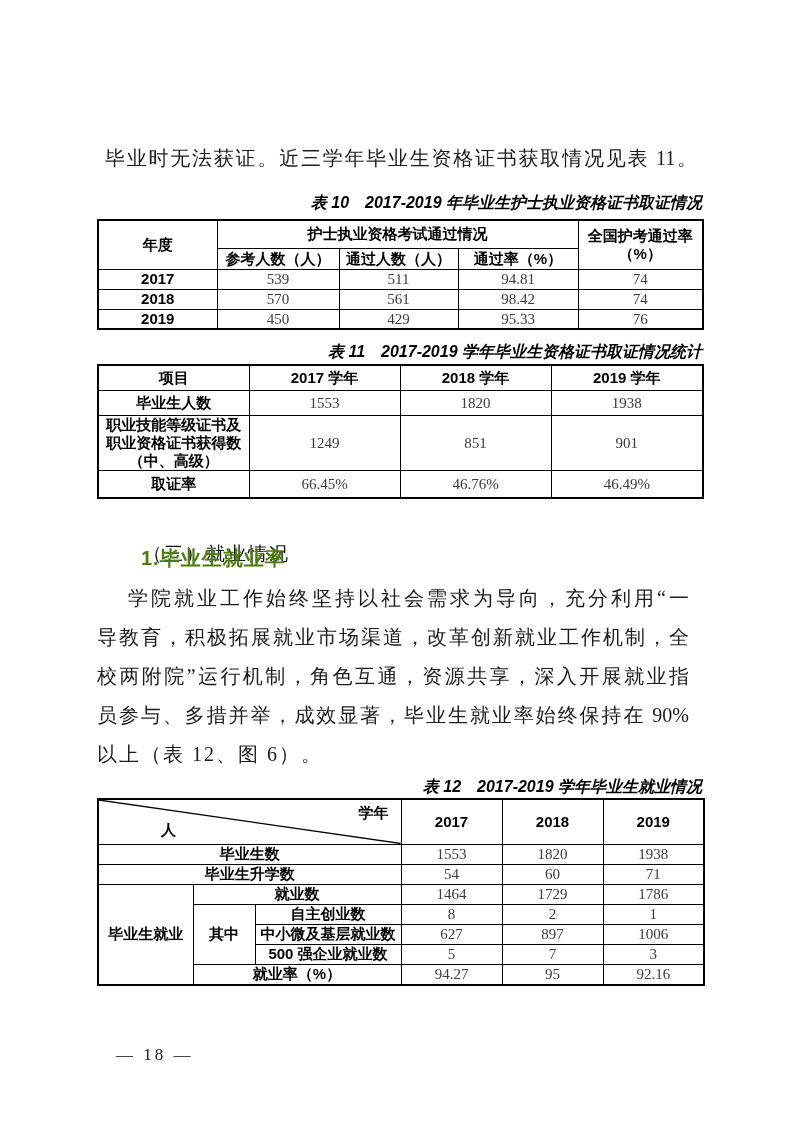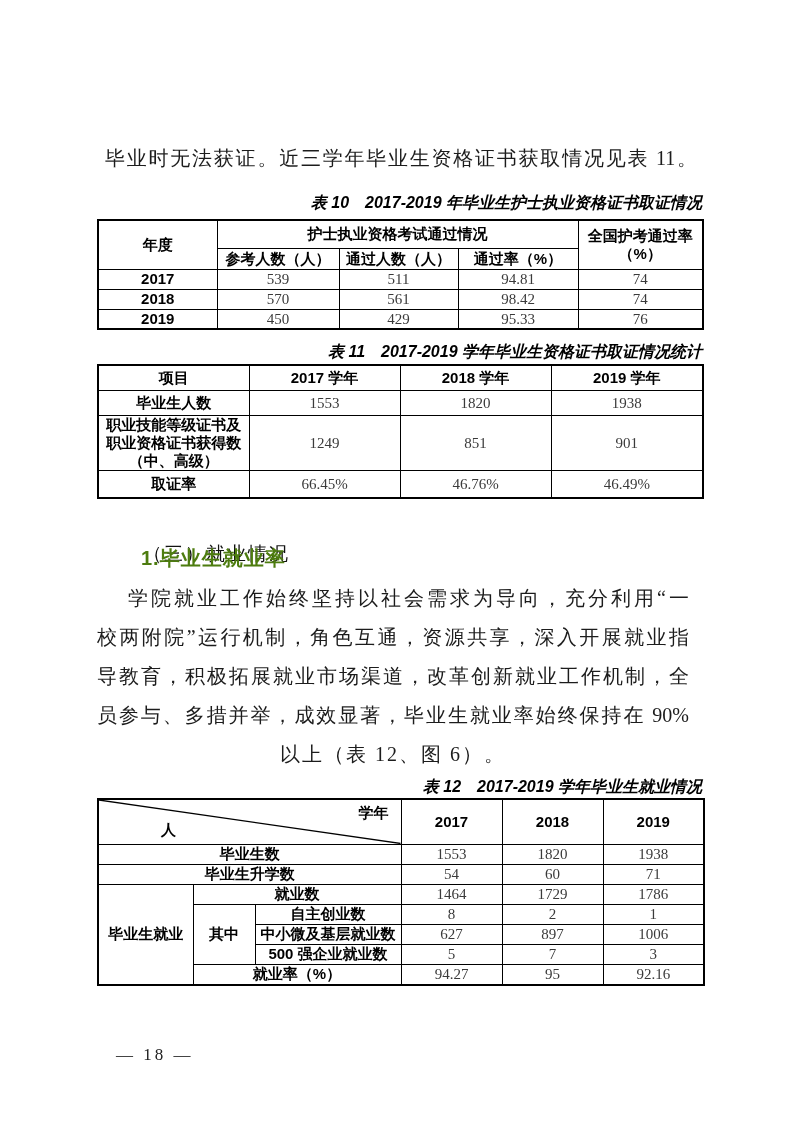--- a/index.html
+++ b/index.html
@@ -81,21 +81,21 @@
     position: absolute;
     font-size: 20px;
     font-weight: bold;
     color: #4d7c0f;
     letter-spacing: 1px;
     font-family: "Liberation Sans", "DejaVu Sans", sans-serif;
   }
   .para2 { position: absolute; left: 97px; top: 579px; width: 592px; }
   .para2 .line { height: 39px; line-height: 39px; font-size: 20px; }
   .para2 .line-first { text-indent: 31px; }
-  .para2 .line-last { letter-spacing: 2px; text-align: center; }
+  .para2 .line-last { letter-spacing: 2px; text-align: left; }
   .page-num {
     position: absolute;
     left: 116px;
     top: 1045px;
     font-size: 17px;
     letter-spacing: 3px;
     color: #222;
   }
 </style>
 </head>
@@ -188,22 +188,22 @@
         <td>46.49%</td>
       </tr>
     </tbody>
   </table>
 
   <div class="h-kai" style="left:143px; top:509px;">（三）就业情况</div>
   <div class="h-bold" style="left:141px; top:545px;">1.毕业生就业率</div>
 
   <div class="para2 body-text">
     <div class="line line-first jline">学院就业工作始终坚持以社会需求为导向，充分利用“一</div>
+    <div class="line jline">导教育，积极拓展就业市场渠道，改革创新就业工作机制，全</div>
     <div class="line jline">校两附院”运行机制，角色互通，资源共享，深入开展就业指</div>
-    <div class="line jline">导教育，积极拓展就业市场渠道，改革创新就业工作机制，全</div>
     <div class="line jline">员参与、多措并举，成效显著，毕业生就业率始终保持在 90%</div>
     <div class="line line-last">以上（表 12、图 6）。</div>
   </div>
 
   <div class="tbl-caption" style="top:777px;">表 12　2017-2019 学年毕业生就业情况</div>
 
   <table class="doc-table" style="left:97px; top:798px; width:606px;">
     <colgroup>
       <col style="width:95px">
         <col style="width:62px">

